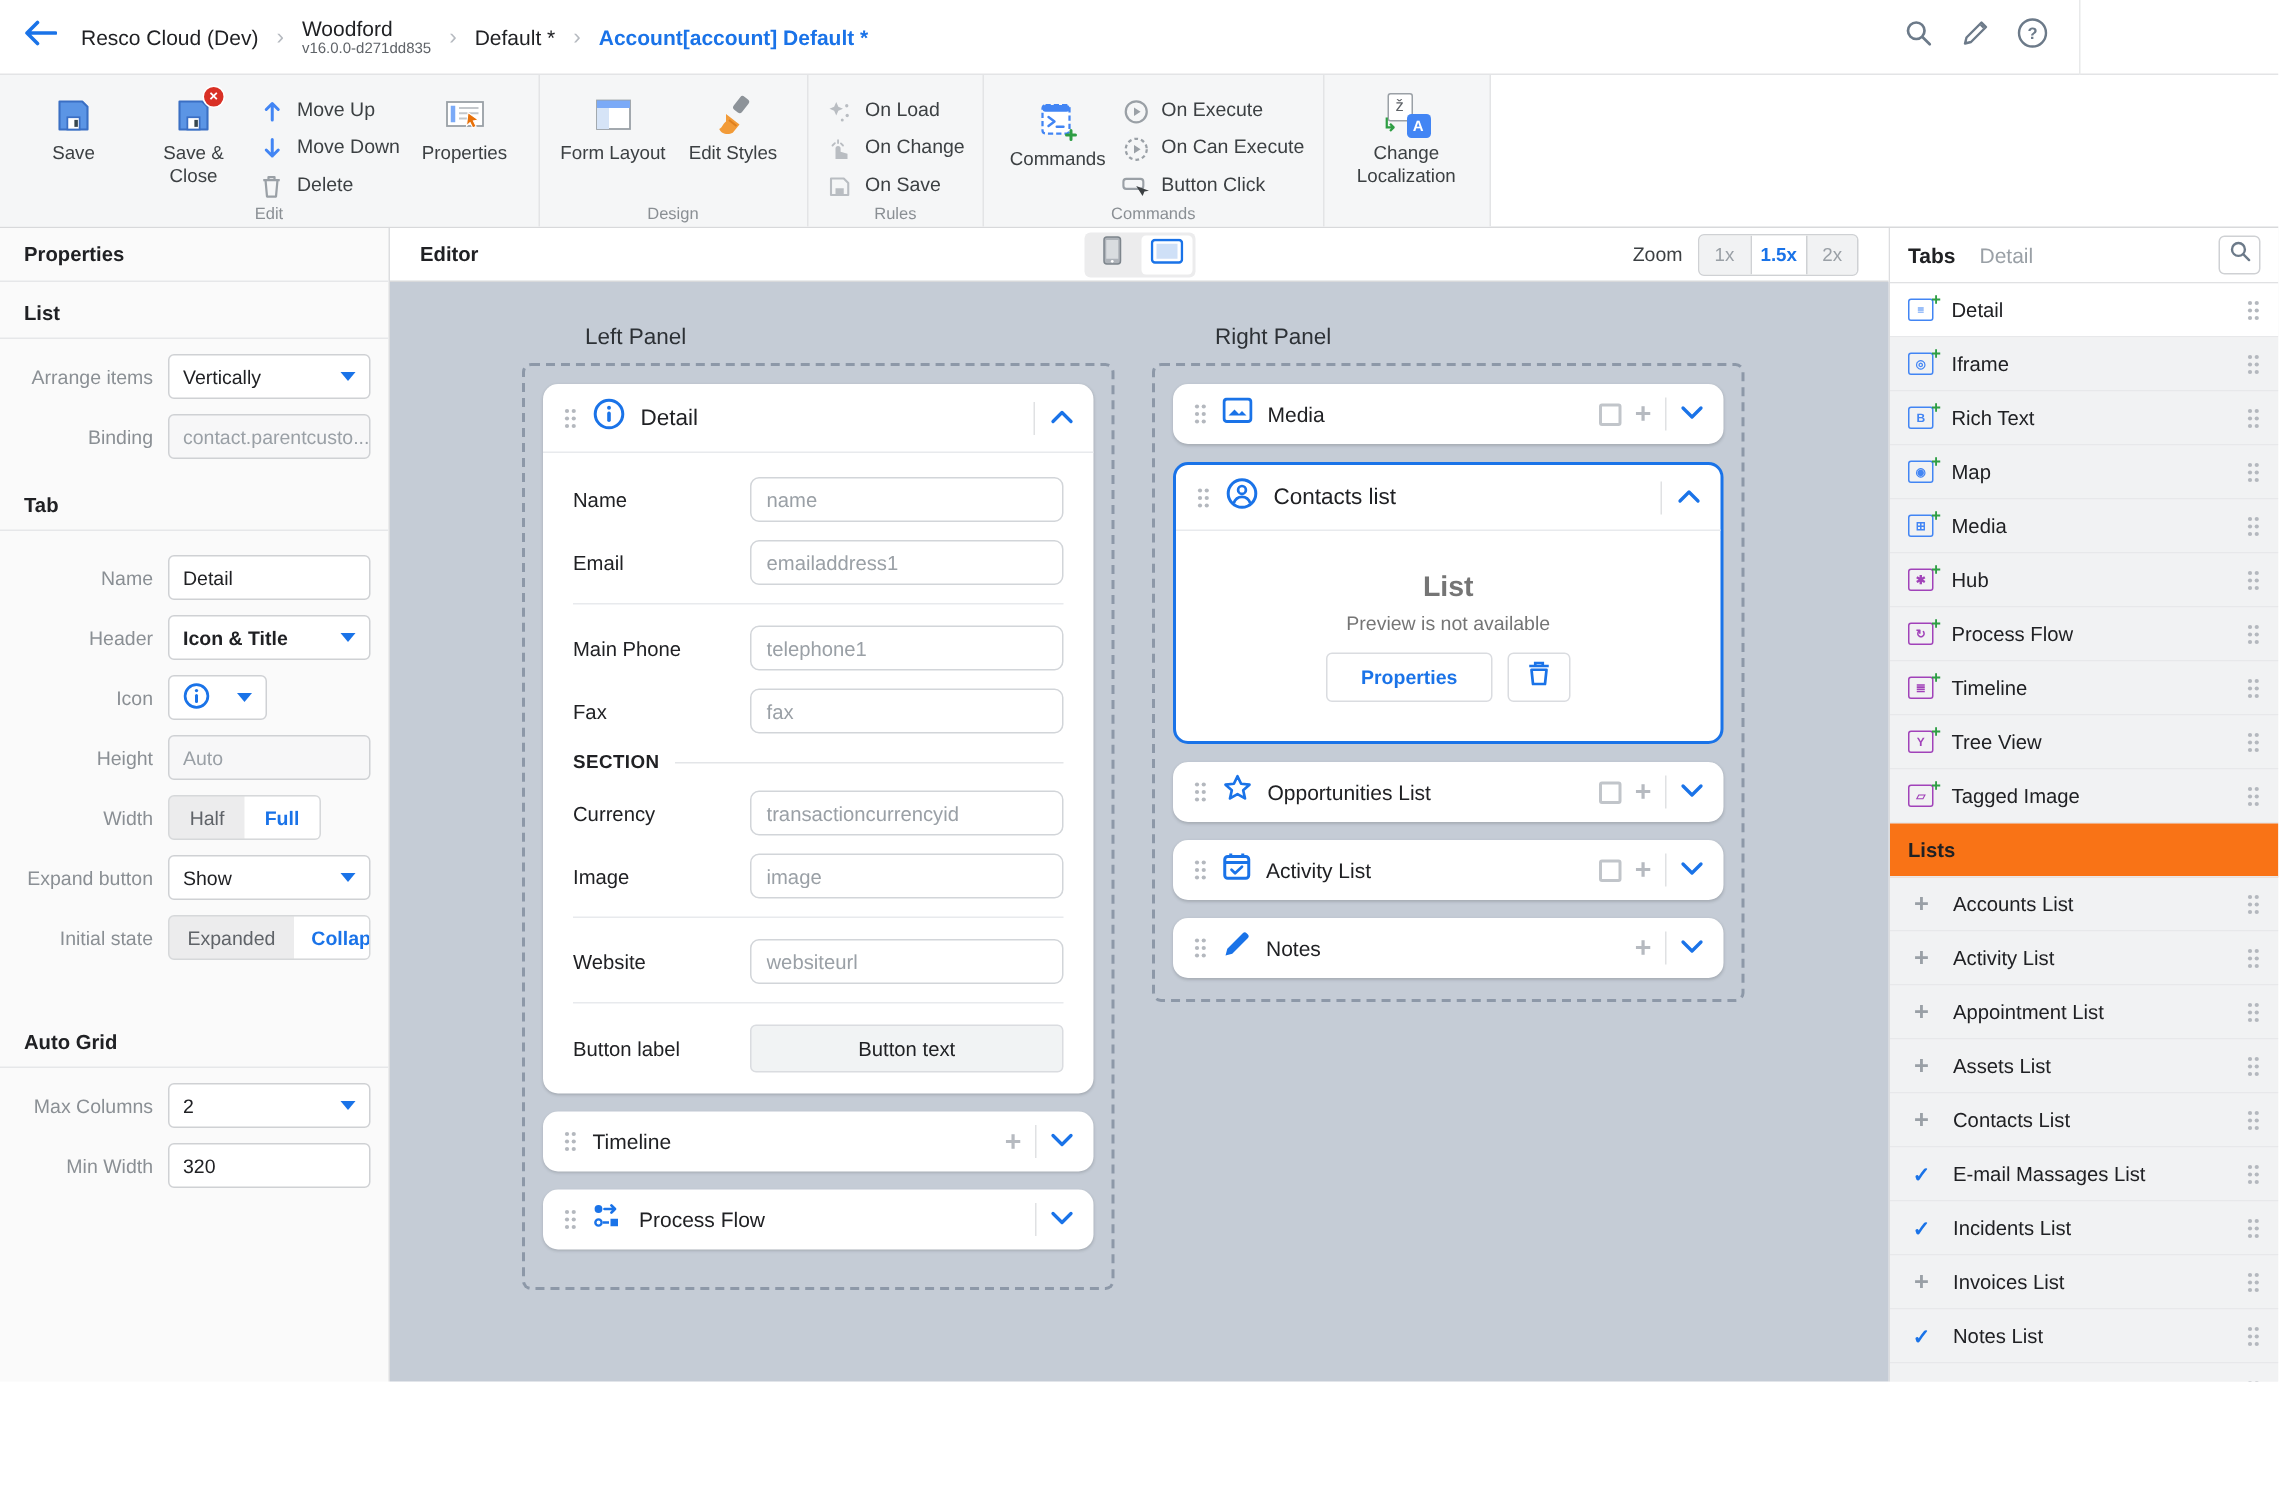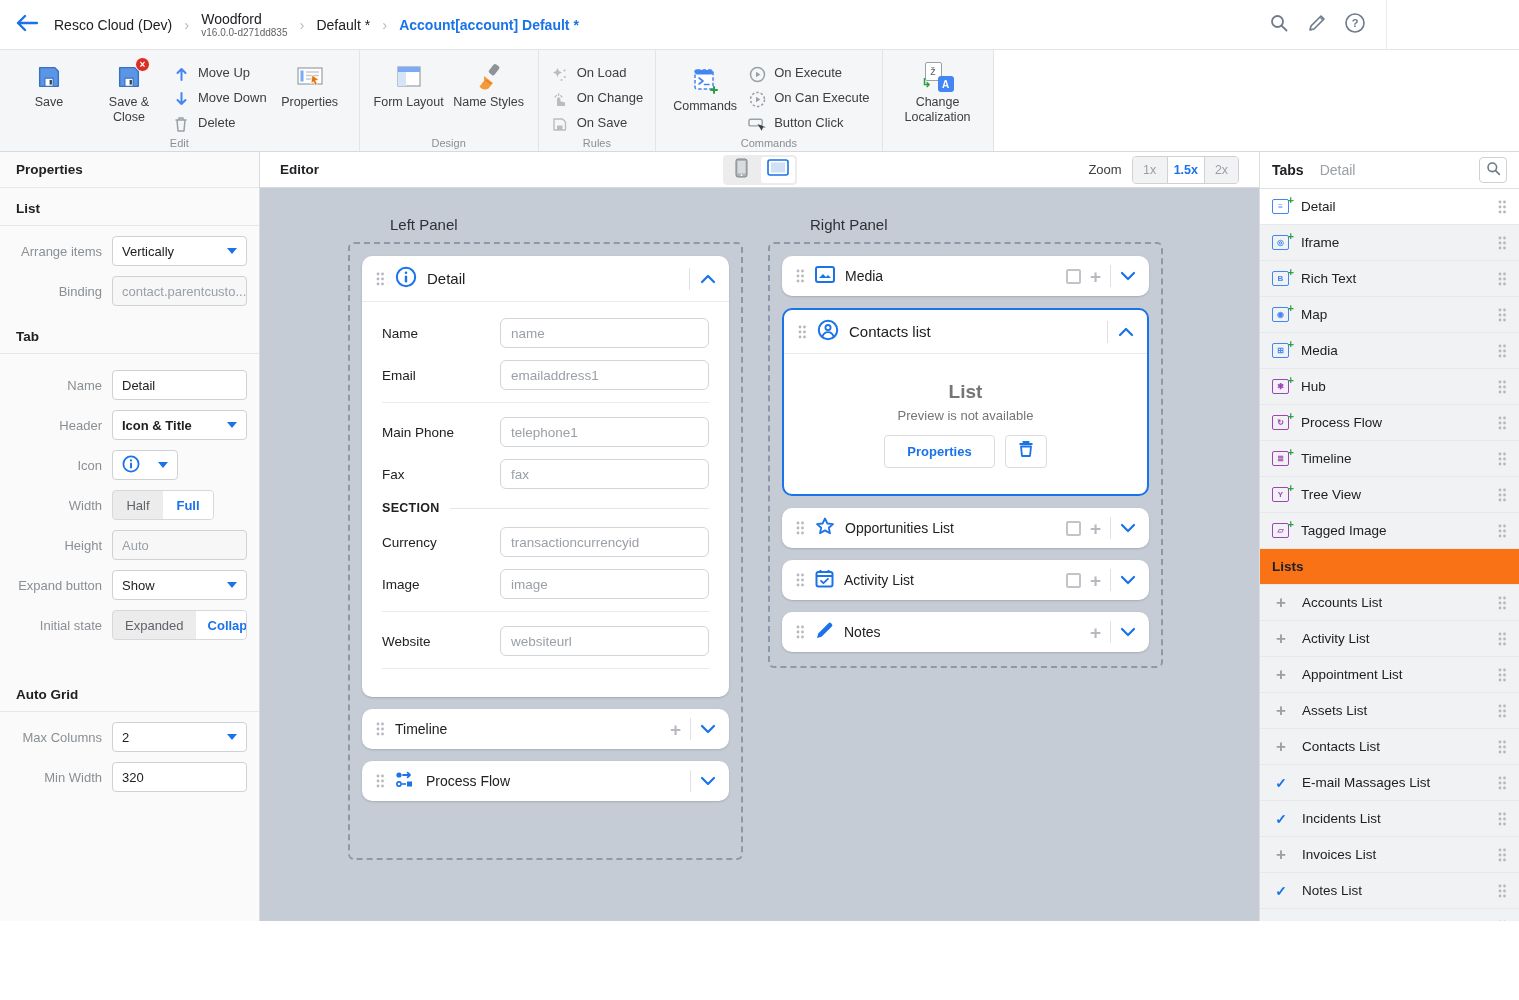--- a/index.html
+++ b/index.html
@@ -258,21 +258,21 @@
           <span>Form Layout</span>
         </div>
         <div class="big-btn">
           <span class="big-icon">
             <svg width="28" height="28" viewBox="0 0 28 28">
                 <rect x="16" y="1" width="7" height="11" rx="2" transform="rotate(38 19 6)" fill="#8d9399"></rect>
                 <path d="M9 13l9 7-4.5 5.5c-3.5 2-8 .5-9-2.5 2.3-1 2.2-3.5 4.5-5z" fill="#f29b38"></path>
                 <path d="M11 17l5 4" stroke="#e0801f" stroke-width="1.4"></path>
               </svg>
           </span>
-          <span>Name Styles</span>
+          <span>Edit Styles</span>
         </div>
         <span class="rgroup-label">Design</span>
       </div>
 
       <div class="rgroup">
         <div class="stack">
           <div class="stack-item">
             <span class="sicon">
                 <svg width="15" height="15" viewBox="0 0 15 15">
                   <path d="M5.5 1l1.4 3.1L10 5.5 6.9 6.9 5.5 10 4.1 6.9 1 5.5l3.1-1.4z" fill="#b9bdc2"></path>
@@ -403,30 +403,30 @@
         <div class="pctrl sel icon-sel">
           <span><svg width="18" height="18" viewBox="0 0 18 18">
                 <circle cx="9" cy="9" r="7.6" fill="none" stroke="#1a73e8" stroke-width="1.8"></circle>
                 <circle cx="9" cy="5.4" r="1.1" fill="#1a73e8"></circle>
                 <rect x="8" y="7.6" width="2" height="6" rx="1" fill="#1a73e8"></rect>
               </svg></span>
           <span class="caret"></span>
         </div>
       </div>
       <div class="prow">
+        <span class="plabel">Height</span>
+        <div class="pctrl inp dim">
+          <span>Auto</span>
+        </div>
+      </div>
+      <div class="prow">
         <span class="plabel">Width</span>
         <div class="seg narrow">
           <span class="seg-item">Half</span>
           <span class="seg-item selected">Full</span>
-        </div>
-      </div>
-      <div class="prow">
-        <span class="plabel">Height</span>
-        <div class="pctrl inp dim">
-          <span>Auto</span>
         </div>
       </div>
       <div class="prow">
         <span class="plabel">Expand button</span>
         <div class="pctrl sel">
           <span>Show</span>
           <span class="caret"></span>
         </div>
       </div>
       <div class="prow">
@@ -542,20 +542,24 @@
                     <span class="flabel">Image</span>
                     <input class="finput" placeholder="image" readonly="" style="">
                   </div>
                   <div class="fdivider"></div>
                   <div class="frow">
                     <span class="flabel">Website</span>
                     <input class="finput" placeholder="websiteurl" readonly="" style="">
                   </div>
                   <div class="fdivider"></div>
                 </div>
+              <div class="brow">
+                <span class="flabel">Button label</span>
+                <span class="gbtn">Button text</span>
+              </div>
             </div>
           </div>
 
           <div class="bar">
             <span class="drag">
                 <svg width="10" height="16" viewBox="0 0 10 16" fill="#b4b8be">
                   <circle cx="3" cy="3" r="1.4"></circle>
                   <circle cx="7.5" cy="3" r="1.4"></circle>
                   <circle cx="3" cy="8" r="1.4"></circle>
                   <circle cx="7.5" cy="8" r="1.4"></circle>

